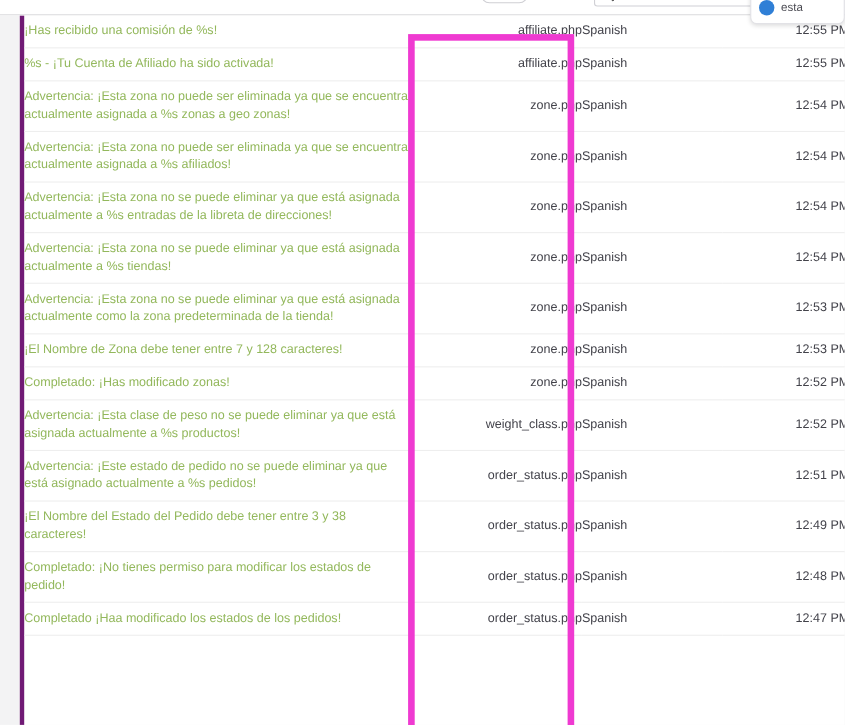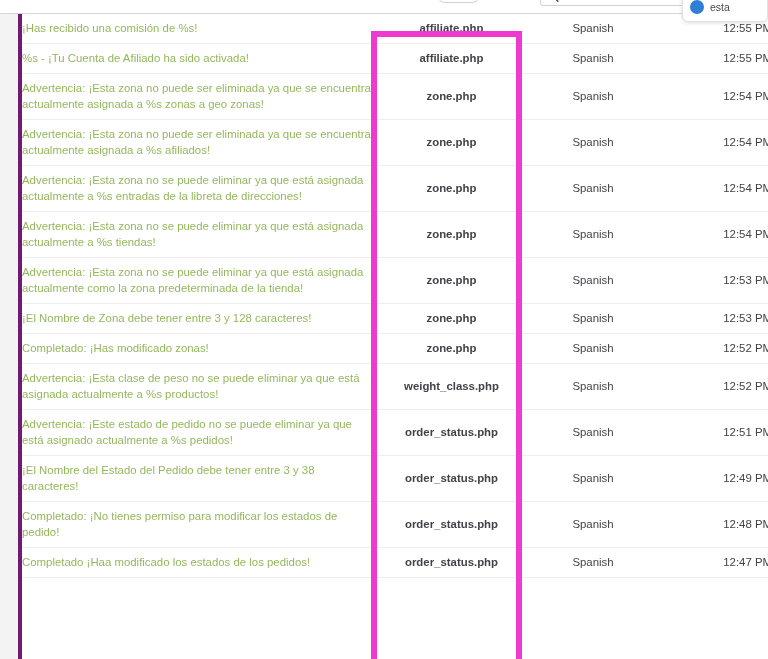--- a/index.html
+++ b/index.html
@@ -81,28 +81,27 @@
     line-height: 16px;
   }
   td.c-msg {
     width: 352px;
     padding-left: 28px; padding-right: 10px;
     color: #93b85c;
     word-wrap: break-word;
   }
   td.c-file {
     width: 155px;
-    text-align: center;
+    text-align: right;
     color: #42424a;
     font-size: 11.4px;
-    font-weight: bold;
   }
   td.c-lang {
     width: 128px;
-    text-align: center;
+    text-align: left;
     color: #42424a;
     font-size: 11.4px;
   }
   td.c-time {
     width: 115px;
     text-align: right;
     padding-right: 22px;
     color: #42424a;
     font-size: 11.4px;
   }
@@ -177,21 +176,21 @@
             <td class="c-lang">Spanish</td>
             <td class="c-time">12:54 PM</td>
           </tr>
           <tr>
             <td class="c-msg">Advertencia: ¡Esta zona no se puede eliminar ya que está asignada actualmente como la zona predeterminada de la tienda!</td>
             <td class="c-file">zone.php</td>
             <td class="c-lang">Spanish</td>
             <td class="c-time">12:53 PM</td>
           </tr>
           <tr>
-            <td class="c-msg">¡El Nombre de Zona debe tener entre 3 y 128 caracteres!</td>
+            <td class="c-msg">¡El Nombre de Zona debe tener entre 7 y 128 caracteres!</td>
             <td class="c-file">zone.php</td>
             <td class="c-lang">Spanish</td>
             <td class="c-time">12:53 PM</td>
           </tr>
           <tr>
             <td class="c-msg">Completado: ¡Has modificado zonas!</td>
             <td class="c-file">zone.php</td>
             <td class="c-lang">Spanish</td>
             <td class="c-time">12:52 PM</td>
           </tr>

